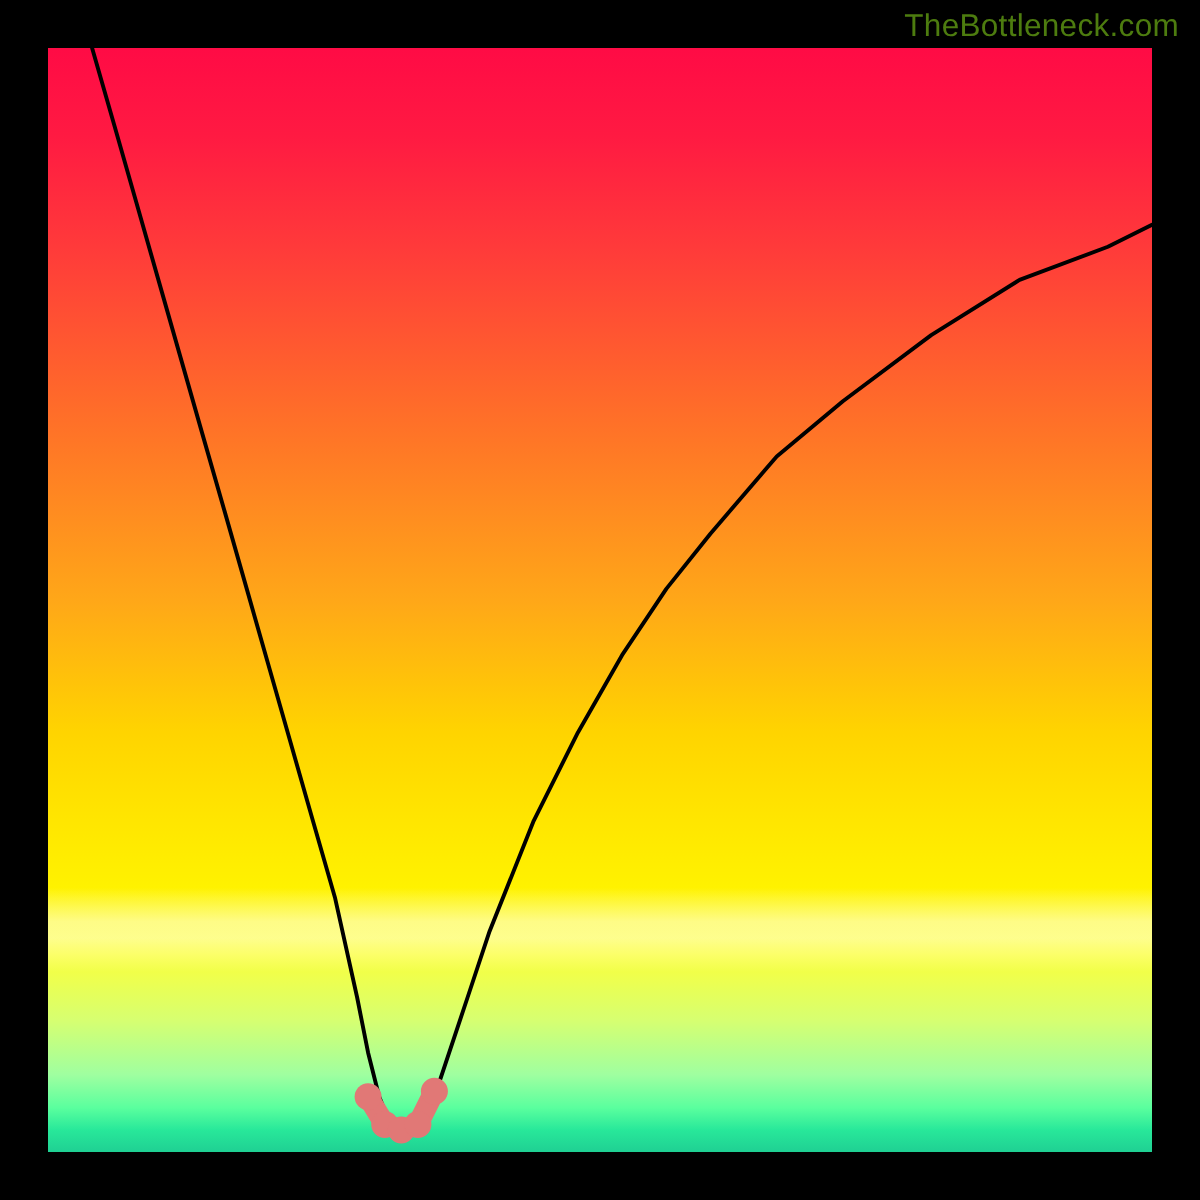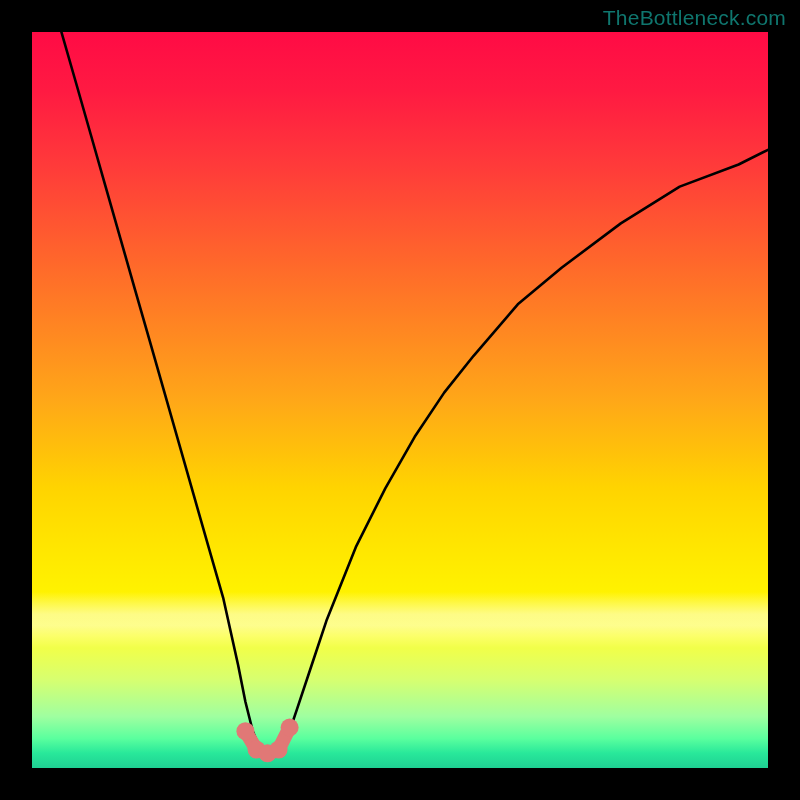--- a/index.html
+++ b/index.html
@@ -61,21 +61,21 @@
   }
   svg.curve {
     position: absolute;
     left: 0; top: 0;
     width: 736px; height: 736px;
   }
   .attribution {
     position: absolute;
     top: 6px;
     right: 14px;
-    color: #0f766e;
+    color: #4d7c0f;
     font-size: 21px;
     letter-spacing: 0.2px;
   }
 </style>
 </head>
 <body>
 
 <div class="frame">
   <div class="plot">
     <div class="gradient"></div>

